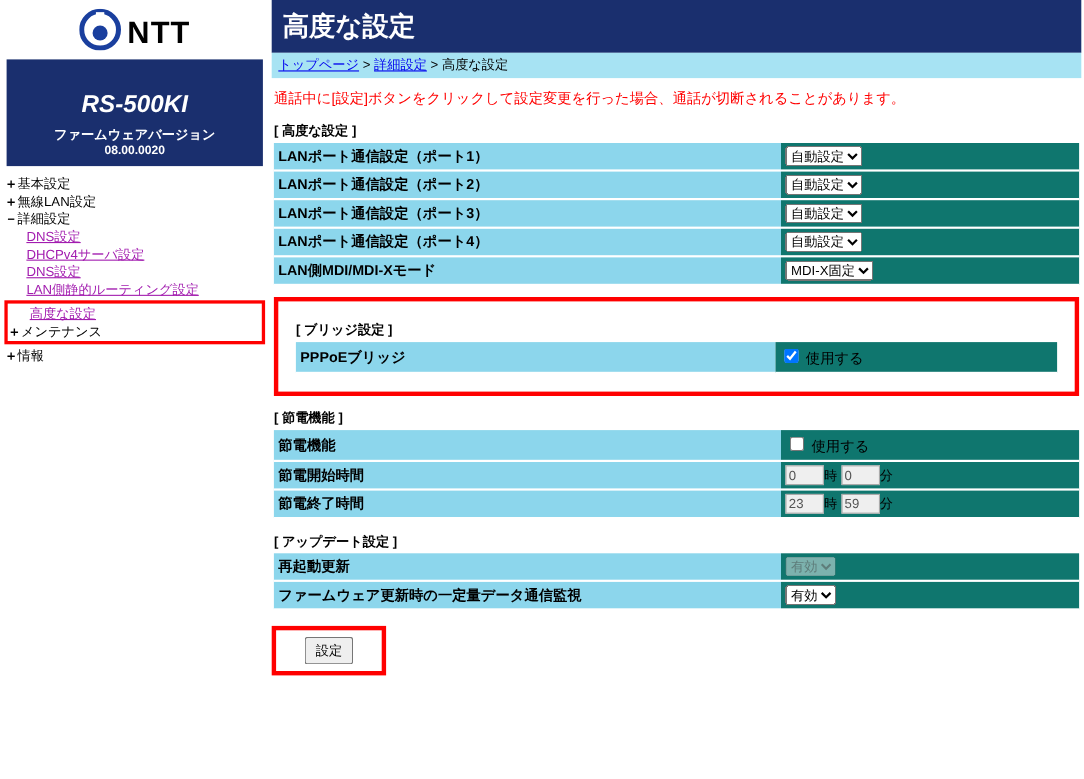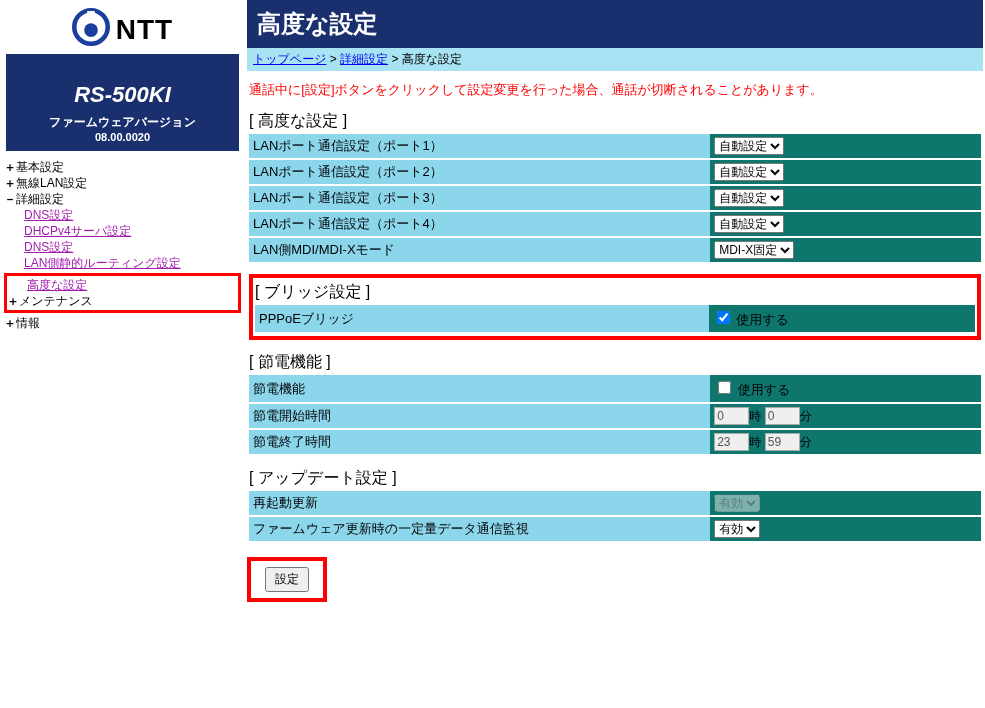--- a/index.html
+++ b/index.html
@@ -19,29 +19,29 @@
 .nav-item.sub a { color: #a21caf; text-decoration: underline; font-size: 12px; }
 .exp { color: #000; width: 12px; display: inline-block; font-weight: bold; font-size: 12px; }
 .highlight-box { border: 3px solid #ff0000; margin: 2px 0; padding: 1px 0; }
 .nav-text { color: #000; font-size: 12px; }
 .content { flex: 1; padding: 0 2px; }
 .title-bar { background: #1a2f6e; color: #fff; font-weight: bold; font-size: 24px; padding: 8px 10px; }
 .breadcrumb { background: #a7e3f3; padding: 3px 6px; font-size: 12px; }
 .breadcrumb a { color: #0000EE; }
 .warning { color: #ff0000; padding: 10px 2px; font-size: 13px; }
 .section { margin: 0 2px 10px; }
-.sec-title { font-weight: normal; padding: 2px 0; font-size: 16px; }
+.sec-title { font-weight: bold; padding: 2px 0; font-size: 12px; }
 table.settings { width: 100%; border-collapse: collapse; }
-table.settings td { background: #8cd6ec; padding: 3px 4px; border-bottom: 2px solid #fff; font-size: 13px; font-weight: normal; }
+table.settings td { background: #8cd6ec; padding: 3px 4px; border-bottom: 2px solid #fff; font-size: 13px; font-weight: bold; }
 table.settings td.ctrl { background: #0f766e; width: 37%; font-weight: normal; }
 table.settings td.label { width: 63%; }
 select { font-size: 12px; }
 input[type=text] { width: 35px; font-size: 12px; background: #efefef; border: 1px solid #aaa; text-align: left; padding: 1px 2px; }
-.red-box { border: 4px solid #ff0000; padding: 2px; }
-.btn-wrap { border: 4px solid #ff0000; display: inline-block; padding: 6px 14px; margin: 4px 0; }
+.red-box { border: 4px solid #ff0000; padding: 16px; }
+.btn-wrap { border: 4px solid #ff0000; display: inline-block; padding: 6px 26px; margin: 4px 0; }
 .btn { font-size: 12px; padding: 2px 8px; }
 .unit { font-size: 12px; }
 </style>
 </head>
 <body>
 
 <div class="page">
   <div class="sidebar">
     <div class="logo">
       <svg viewBox="0 0 100 100">

